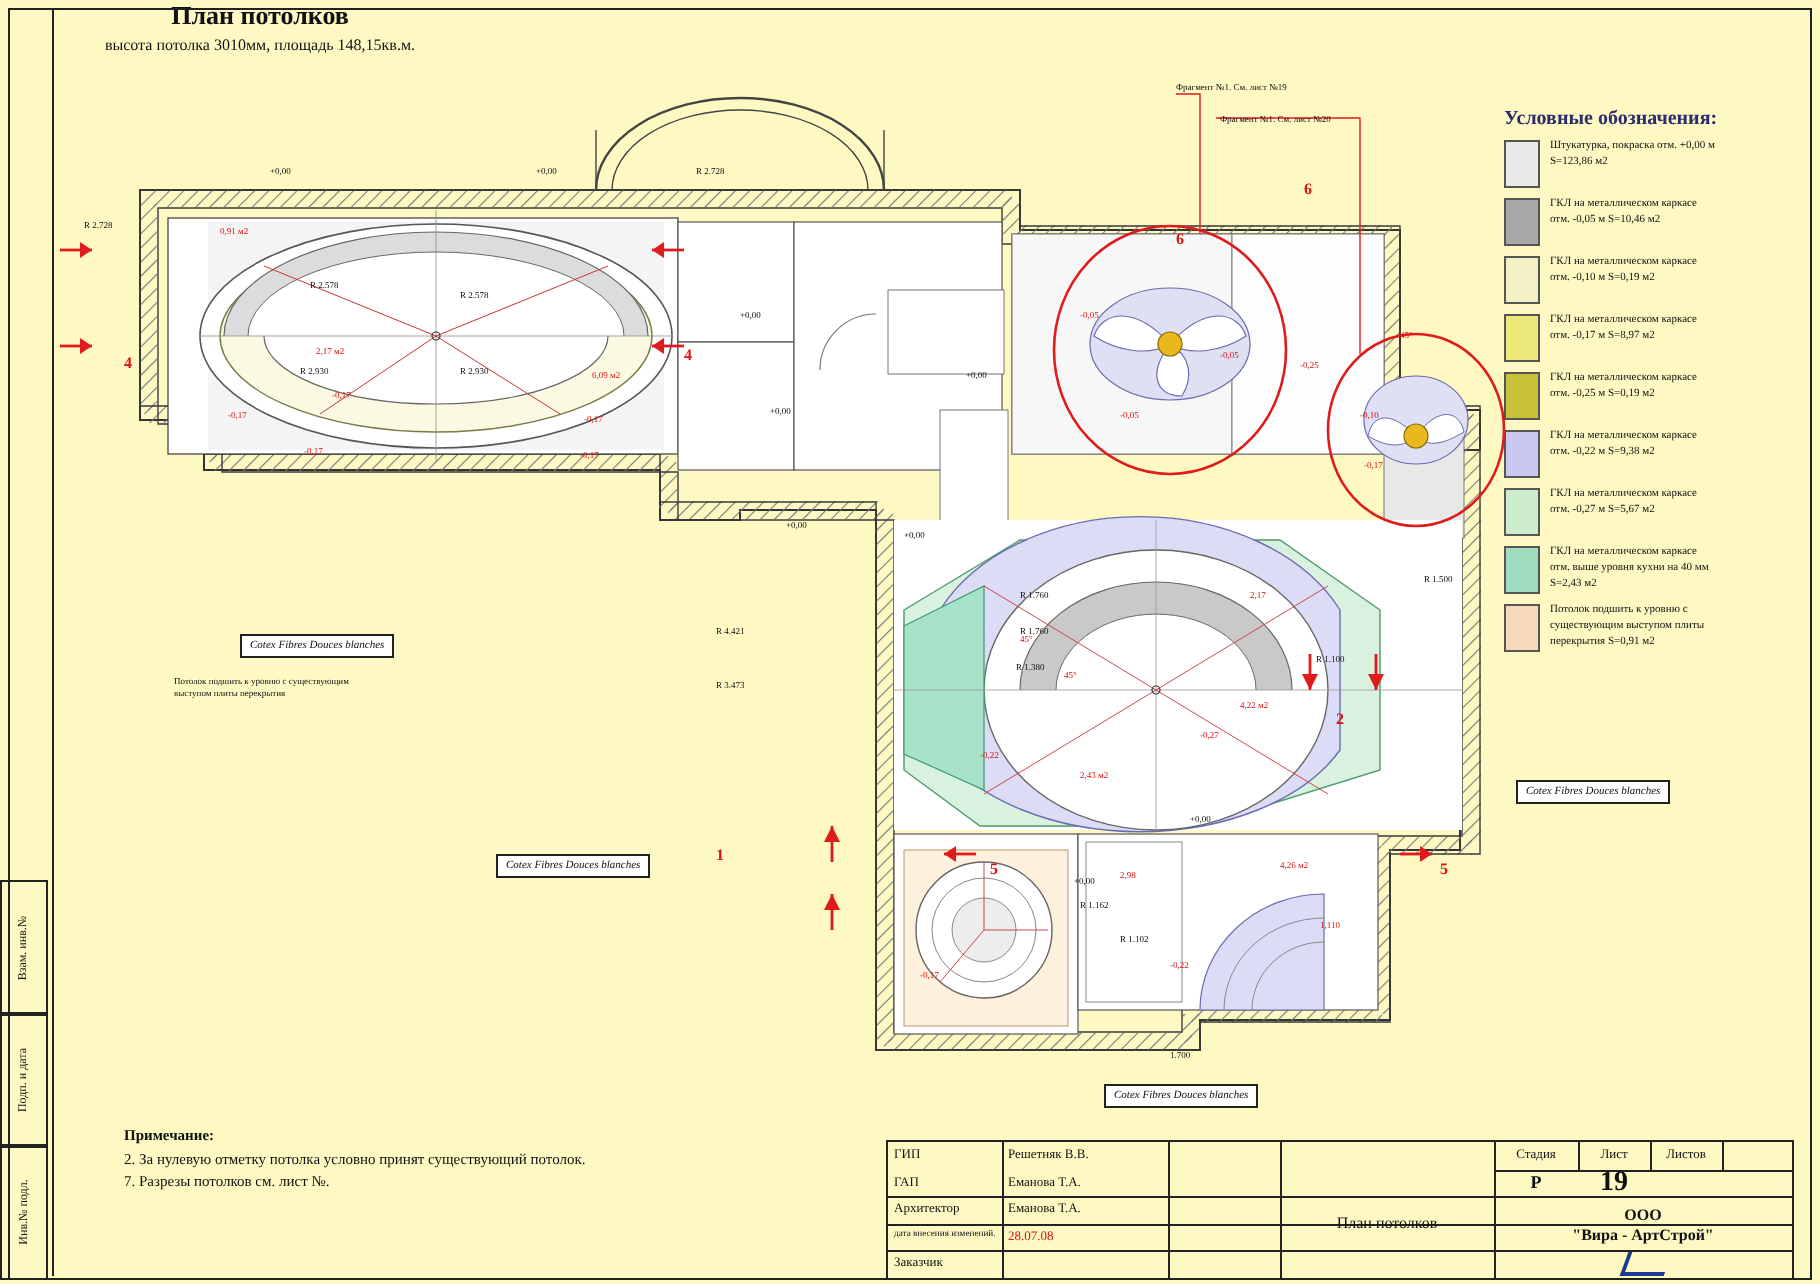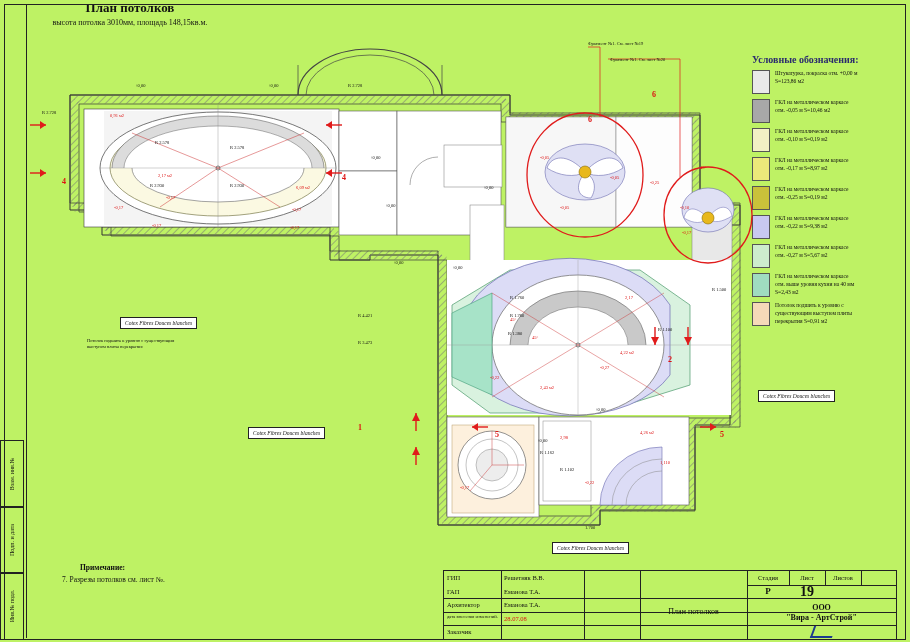--- a/index.html
+++ b/index.html
@@ -1,17 +1,17 @@
 <!DOCTYPE html>
 <html><head>
 <meta charset="utf-8">
 <style>
   html,body{margin:0;padding:0;background:#fff;}
   body{width:910px;height:642px;overflow:hidden;font-family:"Liberation Serif",serif;color:#111;}
-  #sheet{position:relative;width:910px;height:642px;background:#bef264;}
+  #sheet{position:relative;width:910px;height:642px;background:#fef9c3;}
   .frame{position:absolute;border:1.5px solid #222;}
   .thin{position:absolute;border:1px solid #222;}
   .abs{position:absolute;}
   .txt{position:absolute;white-space:nowrap;}
 
   
   #title-main{left:600px;top:6px;width:260px;text-align:center;}
   #title-main .t1{font-size:13px;font-weight:bold;}
   #title-main .t2{font-size:8px;margin-top:2px;}
 
@@ -30,21 +30,21 @@
 
   
   #tbl{position:absolute;left:443px;top:570px;width:452px;height:68px;border:1.3px solid #222;}
   #tbl .r{position:absolute;left:0;width:452px;border-bottom:1px solid #222;height:13.6px;}
   #tbl .v{position:absolute;top:0;height:68px;border-right:1px solid #222;}
   #tbl .c{position:absolute;font-size:6.5px;line-height:13.6px;padding-left:3px;white-space:nowrap;}
   .red{color:#d11;}
 
   
   #notes{position:absolute;left:62px;top:562px;font-size:7.5px;line-height:1.55;}
-  #notes .nt{font-weight:bold;margin-left:18px;}
+  #notes .nt{font-weight:bold;}
 
   
   #plan{position:absolute;left:40px;top:55px;width:720px;height:500px;}
   .dim{position:absolute;font-size:4.5px;color:#111;white-space:nowrap;}
   .rdim{position:absolute;font-size:4.5px;color:#d11;white-space:nowrap;}
   .note-box{position:absolute;border:1px solid #222;background:#fff;font-size:5.5px;
       padding:2px 4px;white-space:nowrap;font-style:italic;}
   .cut{position:absolute;color:#d11;font-size:8px;font-weight:bold;}
   svg{position:absolute;left:0;top:0;overflow:visible;}
 </style>
@@ -359,20 +359,21 @@
         <div class="note-box" style="left: 512px; top: 487px;">Cotex Fibres Douces blanches</div>
       </div>
 
     <div class="txt" style="left:47px;top:283px;font-size:4.5px;line-height:1.4;width:130px;white-space:normal;">Потолок подшить к уровню с существующим<br>выступом плиты перекрытия</div>
     <div class="txt" style="left:548px;top:-14px;font-size:4.5px;">Фрагмент №1. См. лист №19</div>
     <div class="txt" style="left:570px;top:2px;font-size:4.5px;">Фрагмент №1. См. лист №20</div>
   </div>
 
   <div id="notes">
     <div class="nt">Примечание:</div>
+    <div>2. За нулевую отметку потолка условно принят существующий потолок.</div>
     <div>7. Разрезы потолков см. лист №.</div>
   </div>
 
   <div id="tbl">
 
     <div class="r" style="top:13.6px;"></div>
     <div class="r" style="top:27.2px;"></div>
     <div class="r" style="top:40.8px;"></div>
     <div class="r" style="top:54.4px;"></div>
 

